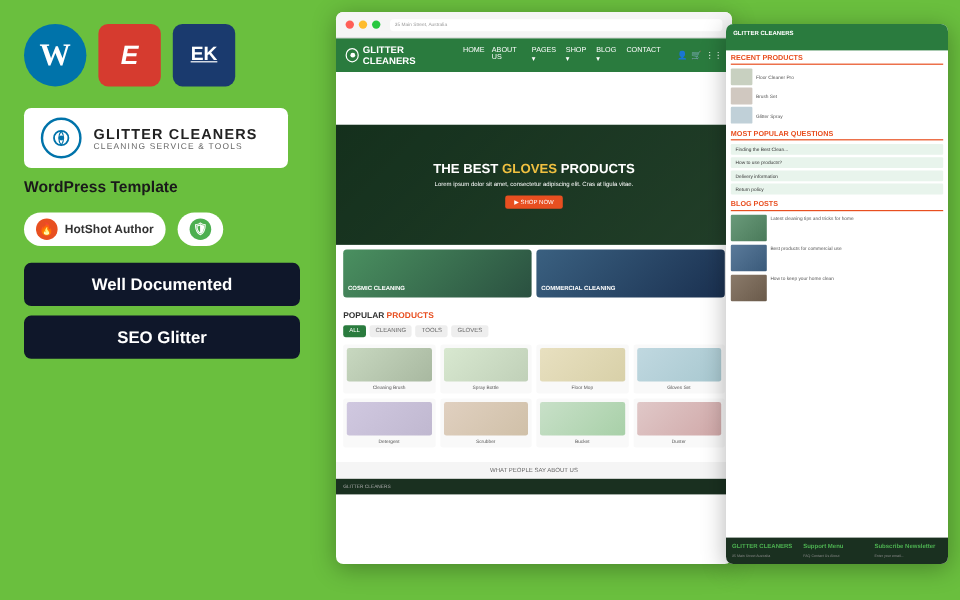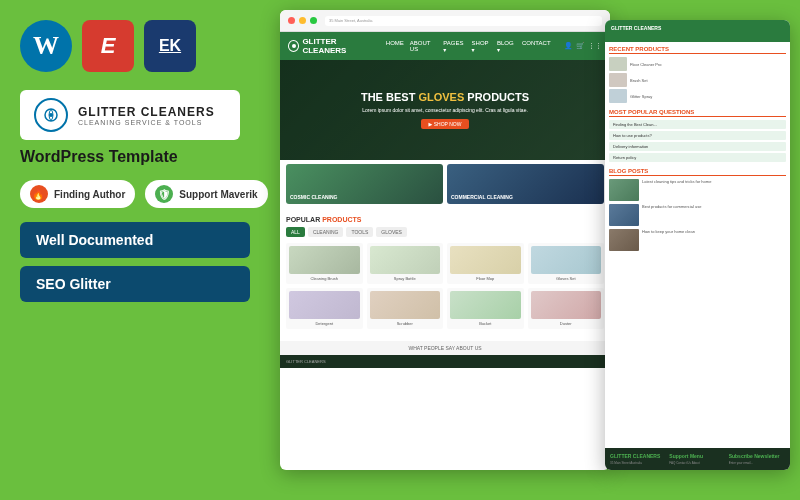--- a/index.html
+++ b/index.html
@@ -110,21 +110,21 @@
     }
 
     .logo-sub {
       font-size: 7px;
       color: #666;
       letter-spacing: 1px;
       text-transform: uppercase;
     }
 
     .wp-template-label {
-      font-size: 16px;
+      font-size: 13px;
       font-weight: 700;
       color: #1a1a1a;
       margin-bottom: 14px;
     }
 
     .badges-row {
       display: flex;
       gap: 10px;
       margin-bottom: 14px;
     }
@@ -159,29 +159,29 @@
       background: #4caf50;
       border-radius: 50%;
       display: flex;
       align-items: center;
       justify-content: center;
       color: white;
       font-size: 10px;
     }
 
     .feature-btn {
-      background: #0c4a6e;
+      background: #0f172a;
       color: white;
       border-radius: 6px;
       padding: 10px 16px;
       margin-bottom: 8px;
       font-size: 14px;
       font-weight: 700;
       width: 230px;
-      text-align: left;
+      text-align: center;
     }
 
     
     .right-panel {
       position: absolute;
       right: 0;
       top: 0;
       width: 530px;
       height: 500px;
       padding: 10px 10px 10px 0;
@@ -243,20 +243,21 @@
 
     .hero-area {
       height: 100px;
       background: linear-gradient(rgba(0,0,0,0.5), rgba(0,0,0,0.5)), #3a7a3a;
       display: flex;
       flex-direction: column;
       align-items: center;
       justify-content: center;
       color: white;
       text-align: center;
+      margin-top: 44px;
     }
 
     .hero-title {
       font-size: 11px;
       font-weight: 900;
     }
 
     .hero-title span {
       color: #f0c040;
     }
@@ -526,25 +527,24 @@
       <span class="logo-main">GLITTER CLEANERS</span>
       <span class="logo-sub">CLEANING SERVICE &amp; TOOLS</span>
     </div>
   </div>
 
   <div class="wp-template-label">WordPress Template</div>
 
   <div class="badges-row">
     <div class="badge">
       <div class="badge-icon-hotshot">🔥</div>
-      <span>Finding Author</span>
+      <span>HotShot Author</span>
     </div>
     <div class="badge">
       <div class="badge-icon-support">🛡</div>
-      <span>Support Maverik</span>
     </div>
   </div>
 
   <div class="feature-btn">Well Documented</div>
   <div class="feature-btn">SEO Glitter</div>
 </div>
 
 <div class="right-panel">
 
   <div class="browser-main">

